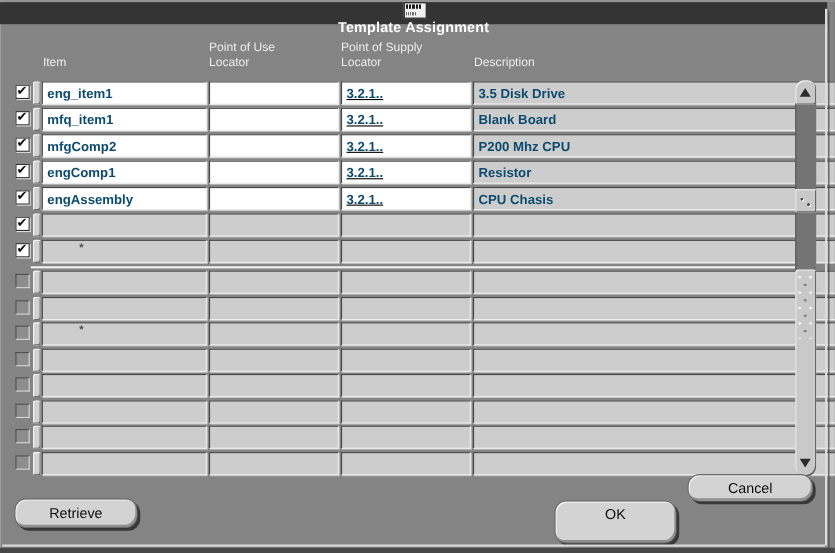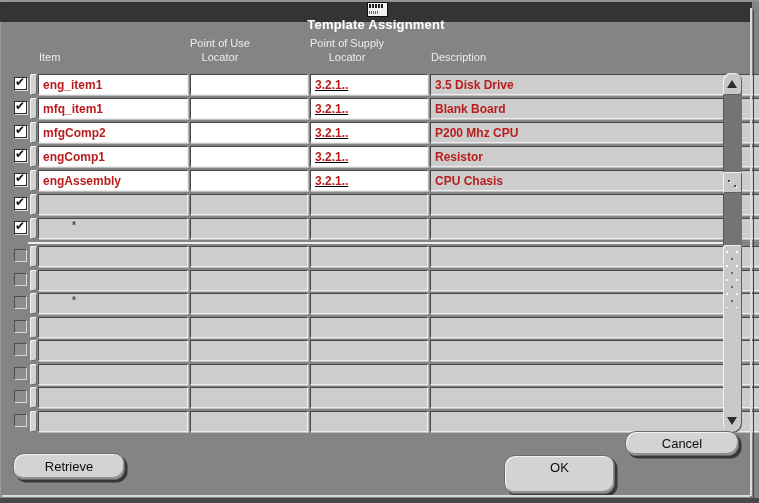--- a/index.html
+++ b/index.html
@@ -43,21 +43,21 @@
     background-color:#2d2d2d;
     background-image:
       radial-gradient(circle,#c0c0c0 0.8px,transparent 1.3px),
       radial-gradient(circle,#8c8c8c 0.8px,transparent 1.3px),
       repeating-linear-gradient(90deg,rgba(0,0,0,.35) 0 1px,transparent 1px 11px);
     background-size:11px 8px,11px 8px,auto;
     background-position:2px 2px,7px 6px,0 0;
   }
 
   
-  .col-head{position:absolute;color:#ececec;font-size:11px;line-height:14px;text-align:center;}
+  .col-head{position:absolute;color:#ececec;font-size:11px;line-height:14px;}
   #head-item{left:39px;top:50px;}
   #head-pou{left:190px;top:36px;}
   #head-pos{left:310px;top:36px;}
   #head-desc{left:431px;top:50px;}
 
   
   #rows{position:absolute;left:0;top:73px;width:759px;}
   .row{position:relative;height:24px;width:759px;}
   .row.short{height:23.5px;}
   .row.block-start{margin-top:4px;}
@@ -83,21 +83,21 @@
     background:#d2d2d2;border-radius:2px;
     box-shadow:inset 1px 1px 0 #f2f2f2,inset -1px -1px 0 #6d6d6d;
   }
   .field{
     position:absolute;top:1px;height:21px;box-sizing:border-box;
     background:#cdcdcd;
     border:1px solid #474747;border-right-color:#eeeeee;border-bottom-color:#eeeeee;
     box-shadow:1px 1px 0 #bdbdbd;
   }
   .field .txt{
-    display:block;padding:3px 0 0 4px;font-size:12px;font-weight:bold;color:#b91c1c;
+    display:block;padding:3px 0 0 4px;font-size:12px;font-weight:bold;color:#0c4a6e;
     white-space:nowrap;overflow:hidden;
   }
   .field.item{left:38px;width:150px;}
   .field.pou{left:190px;width:118px;}
   .field.pos{left:310px;width:118px;text-decoration:underline;}
   .field.desc{left:430px;width:338px;}
   .row.white .field.item,.row.white .field.pou,.row.white .field.pos{background:#ffffff;}
   .marker{
     position:absolute;left:33px;top:1px;font-size:10px;color:#4a4a4a;font-weight:bold;
   }

